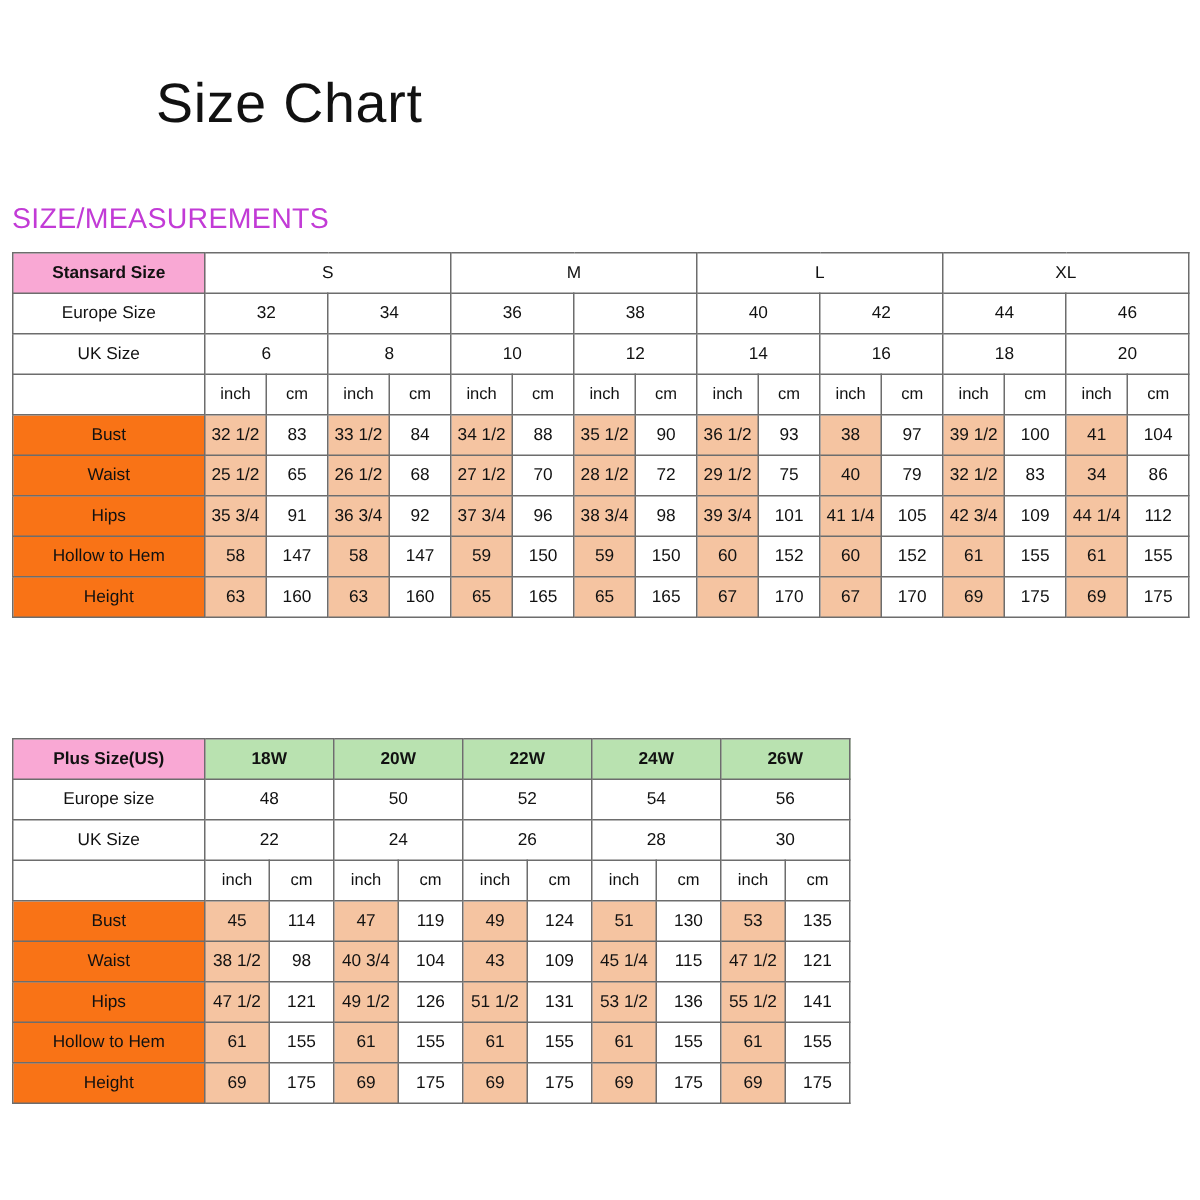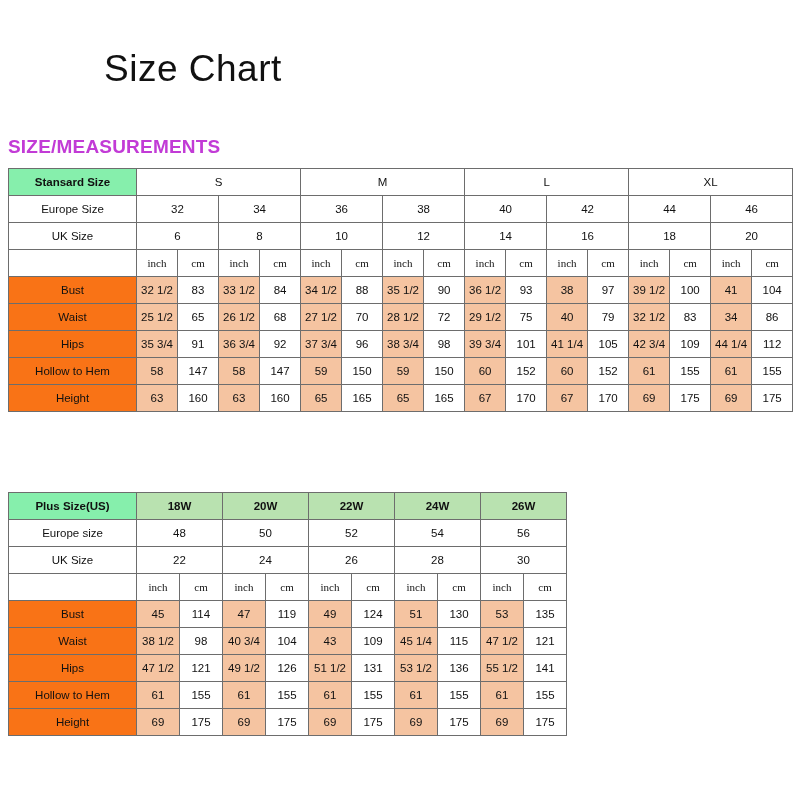--- a/index.html
+++ b/index.html
@@ -28,21 +28,21 @@
     font-size: 37px;
     font-weight: 400;
     letter-spacing: 0.5px;
     color: #111111;
   }
   .section-label {
     position: absolute;
     left: 8px;
     top: 136px;
     font-size: 19px;
-    font-weight: bold;
+    font-weight: normal;
     color: #c23bd6;
     letter-spacing: 0.2px;
   }
   table {
     border-collapse: collapse;
     table-layout: fixed;
     font-size: 11px;
   }
   table.main {
     position: absolute;
@@ -60,40 +60,39 @@
     border: 1px solid #6d6d6d;
     text-align: center;
     vertical-align: middle;
     padding: 0;
     height: 26px;
     font-size: 11.5px;
     color: #111;
     background: #ffffff;
   }
   td.green {
-    background: #86efac;
+    background: #f9a8d4;
     font-weight: bold;
   }
   td.green-light {
     background: #b9e2b0;
     font-weight: bold;
   }
   td.peach {
     background: #f5c4a1;
   }
   td.peach-label {
     background: #f97316;
   }
   td.rowlabel {
     text-align: center;
     font-size: 11.5px;
   }
   td.unit {
     font-size: 11px;
-    font-family: Liberation Serif, serif;
   }
   .hdr-first {
     font-weight: bold;
   }
 </style>
 </head>
 <body>
 
 <div class="page">
 

